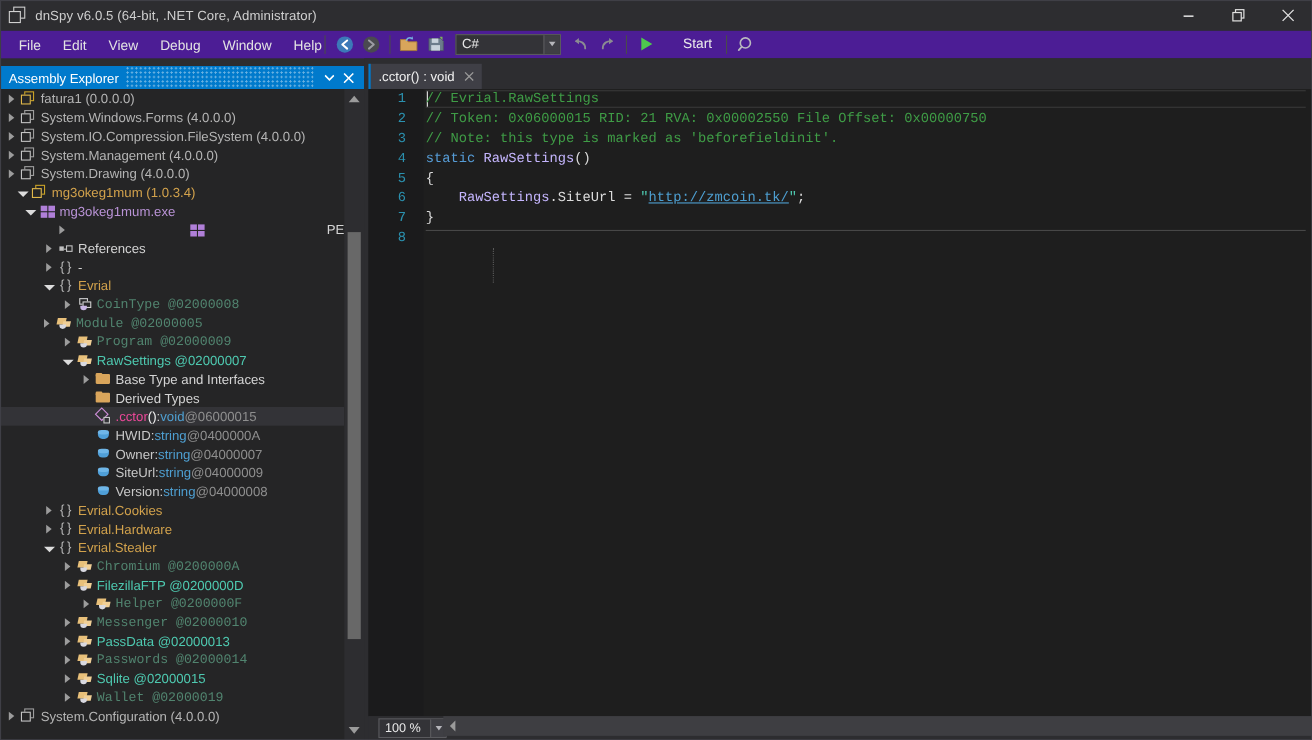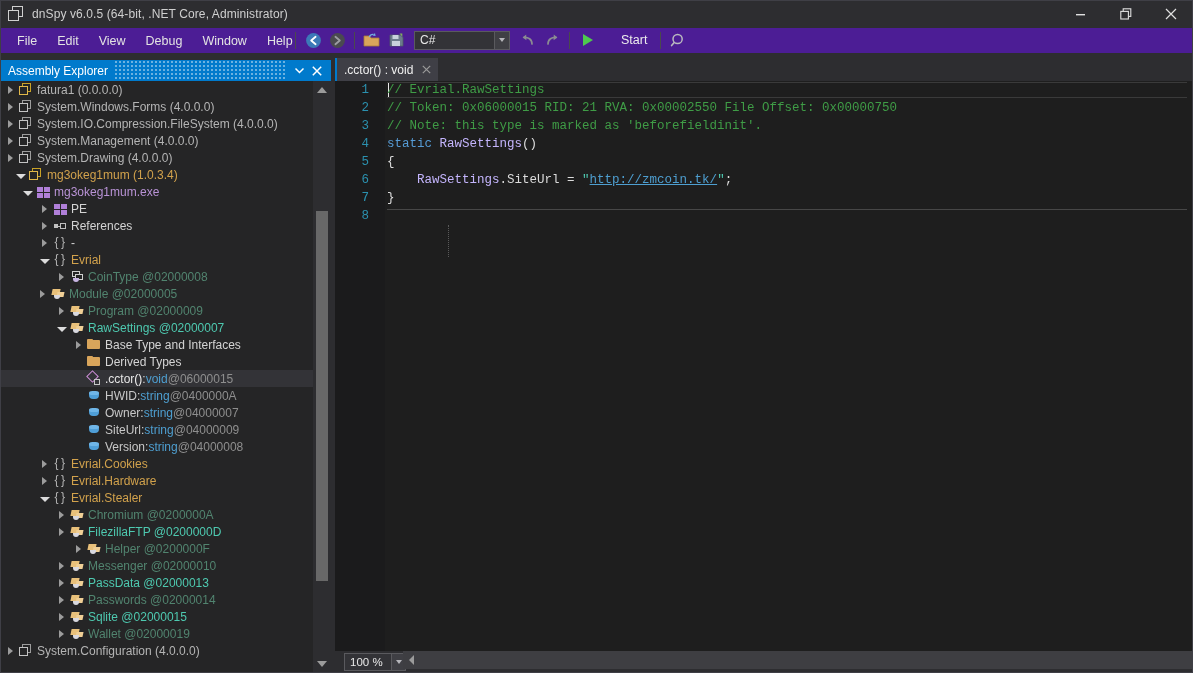--- a/index.html
+++ b/index.html
@@ -139,25 +139,25 @@
   .i-fold .fo1 { position:absolute; left:2px; top:4px; width:13px; height:9px; background:#d9a55b; border-radius:1px; }
   .i-fold .fo2 { position:absolute; left:2px; top:3px; width:6px; height:3px; background:#d9a55b; border-radius:1px 1px 0 0; }
 
   
   .t-asm { color: #d2a24c; }
   .t-asm-sys { color: #b4b4b4; }
   .t-mod { color: #b993d6; }
   .t-plain { color: #d4d4d4; }
   .t-ns { color: #d2a24c; }
   .t-cls { color: #4ec9b0; }
-  .t-cls-dim { color: #51846f; }
+  .t-cls-dim { color: #51846f; font-family: Liberation Mono, monospace; }
   .t-fld-name { color: #c8c8c8; }
   .t-type { color: #4e9fd1; }
   .t-tok { color: #8e8e8e; }
-  .t-ctor { color: #e5e5e5; }
+  .t-ctor { color: #ec4899; }
   .t-paren { color: #f0f0f0; }
 
   
   #tree-scroll {
     position: absolute; right: 0; top: 21px; width: 18px; height: 592px;
     background: #2d2d30;
   }
   #tree-scroll .sb-arrow {
     width: 18px; height: 18px; display: flex; align-items: center; justify-content: center;
   }
@@ -442,21 +442,21 @@
           <span class="ic i-mod">
             <i class="m1"></i>
             <i class="m2"></i>
             <i class="m3"></i>
             <i class="m4"></i>
           </span>
           <span class="lbl">
             <span class="t-mod">mg3okeg1mum.exe</span>
           </span>
         </div>
-        <div class="row" style="padding-left: 38px;">
+        <div class="row" style="padding-left: 50px; justify-content: space-between;">
           <span class="expander">
             <span class="tri-closed"></span>
           </span>
           <span class="ic i-mod">
             <i class="m1"></i>
             <i class="m2"></i>
             <i class="m3"></i>
             <i class="m4"></i>
           </span>
           <span class="lbl">

